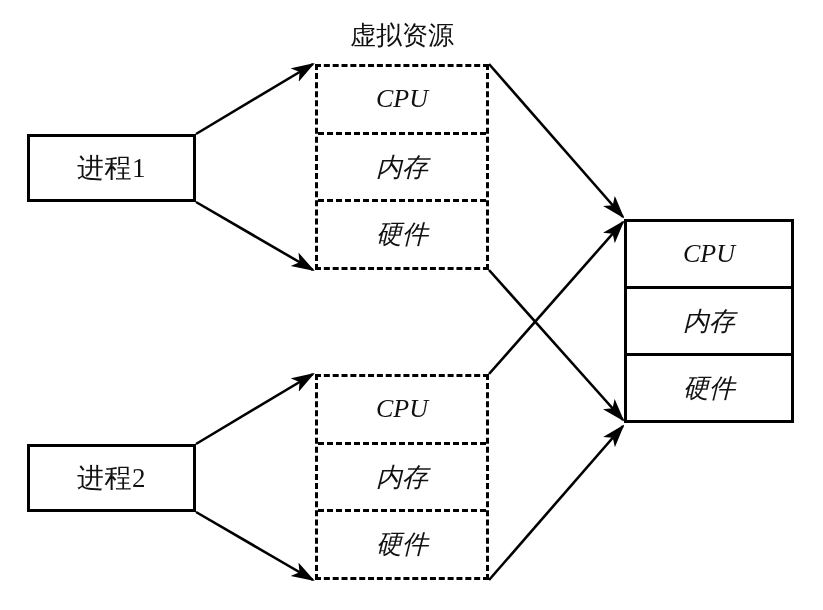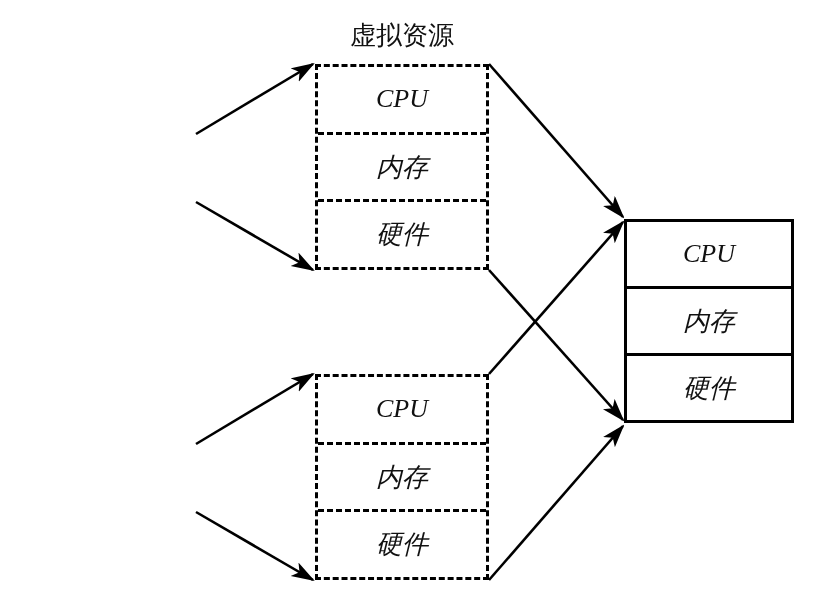--- a/index.html
+++ b/index.html
@@ -135,21 +135,27 @@
     <line x1="489" y1="270" x2="623" y2="420" stroke="#000000" stroke-width="2.6" marker-end="url(#arrowhead)"></line>
 
     <line x1="489" y1="374" x2="623" y2="222" stroke="#000000" stroke-width="2.6" marker-end="url(#arrowhead)"></line>
 
     <line x1="489" y1="580" x2="623" y2="426" stroke="#000000" stroke-width="2.6" marker-end="url(#arrowhead)"></line>
   </svg>
 
   <div class="caption" style="left:317px; top:18px; width:170px;">虚拟资源</div>
 
 
+  <div class="solid-box" style="left:27px; top:134px; width:169px; height:68px;">
+    <span class="process-label">进程1</span>
+  </div>
 
+  <div class="solid-box" style="left:27px; top:444px; width:169px; height:68px;">
+    <span class="process-label">进程2</span>
+  </div>
 
   <div class="dashed-box" style="left:315px; top:64px; width:174px; height:206px;">
     <div class="dashed-row">
       <span class="res-label">CPU</span>
     </div>
     <div class="dashed-row">
       <span class="res-label">内存</span>
     </div>
     <div class="dashed-row">
       <span class="res-label">硬件</span>

